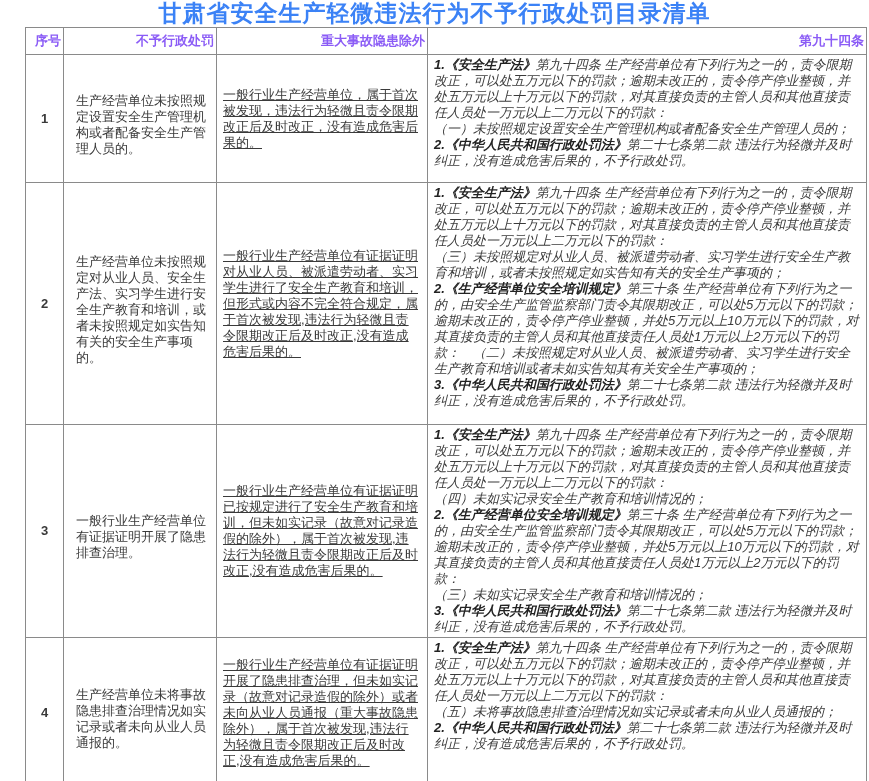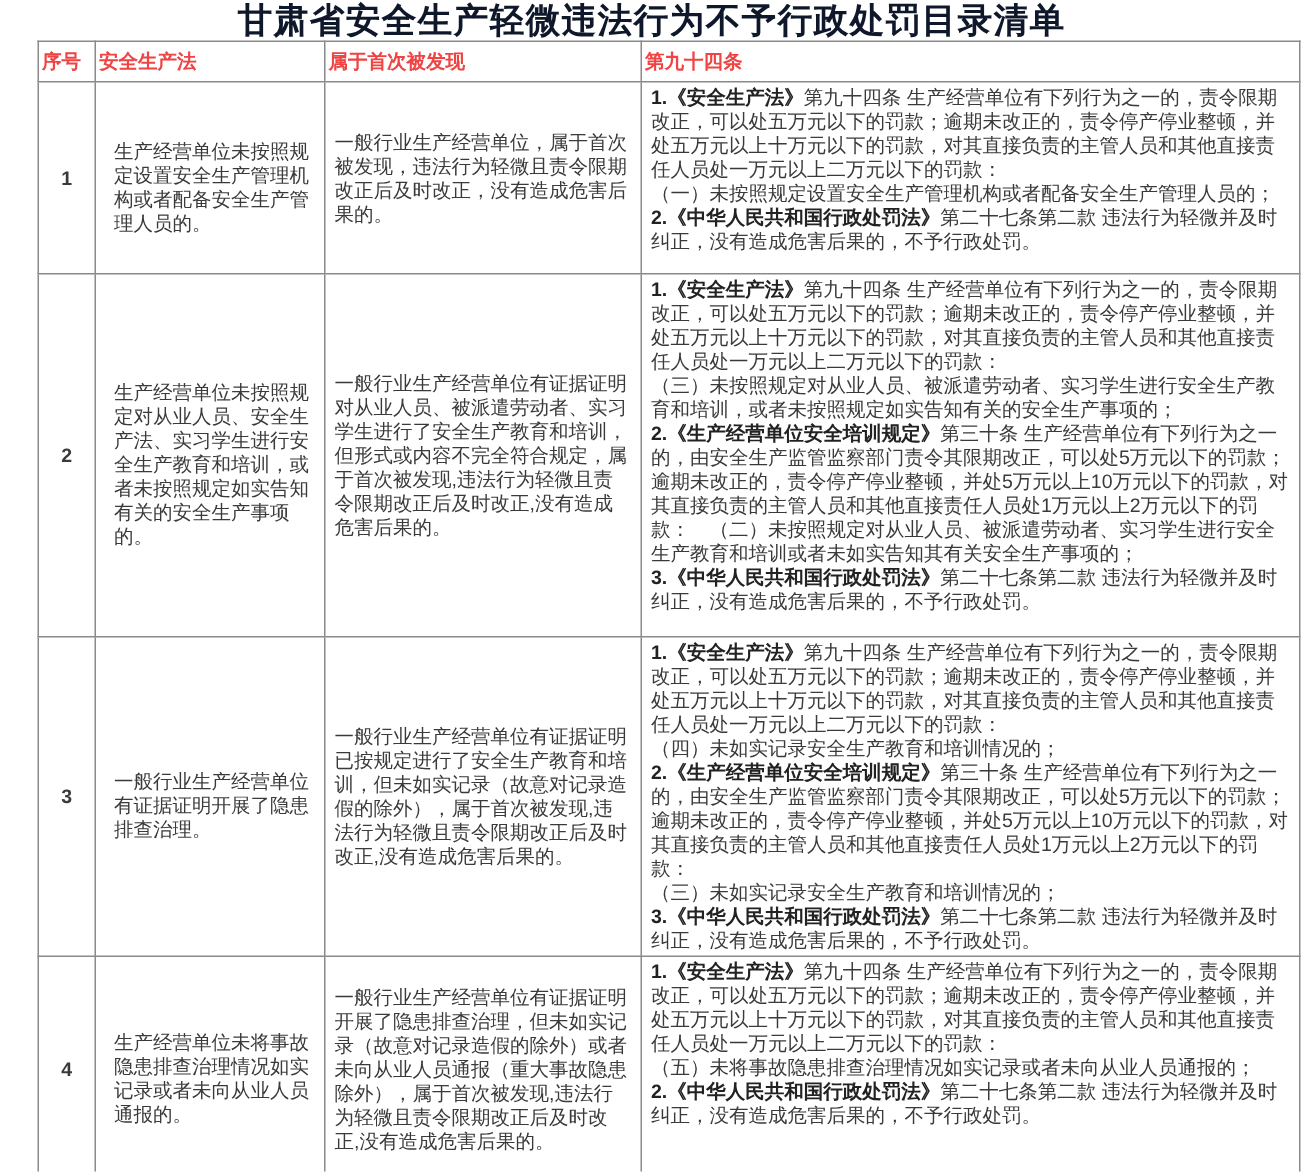--- a/index.html
+++ b/index.html
@@ -1,44 +1,44 @@
 <!DOCTYPE html>
 <html><head>
 <meta charset="utf-8">
 <style>
   html,body{margin:0;padding:0;}
   body{
     width:869px;height:781px;overflow:hidden;background:#ffffff;
     font-family:"Liberation Sans","DejaVu Sans",sans-serif;
   }
   .doc-title{
-    text-align:center;color:#0f172a;font-weight:bold;
+    text-align:center;color:#3b82f6;font-weight:bold;
     font-size:23px;line-height:27px;height:27px;letter-spacing:1px;
   }
   table.catalog{
     border-collapse:collapse;table-layout:fixed;
     margin-left:25px;width:841px;
   }
   .catalog th,.catalog td{
     border:1px solid #8a8a8a;overflow:hidden;
     font-size:13px;word-break:break-all;
   }
   .catalog th{
-    color:#ef4444;font-weight:bold;height:26px;text-align:left;
+    color:#8b5cf6;font-weight:bold;height:26px;text-align:right;
     padding:0 2px;
   }
   .col-no{width:38px;}
   .col-vio{width:153px;}
   .col-cond{width:211px;}
   .col-legal{width:439px;}
   .catalog td{color:#3a3a3a;line-height:16px;vertical-align:middle;}
   td.cell-no{text-align:center;font-weight:bold;}
   td.cell-vio{padding:12px 10px 0 12px;}
-  td.cell-cond{padding:16px 6px;}
-  td.cell-legal{padding:2px 6px;vertical-align:top;white-space:pre-wrap;}
+  td.cell-cond{padding:16px 6px;text-decoration:underline;}
+  td.cell-legal{padding:2px 6px;vertical-align:top;white-space:pre-wrap;font-style:italic;}
   td.cell-legal p{margin:0;}
   td.cell-legal b{color:#222222;}
   tr.r1{height:128px;}
   tr.r2{height:242px;}
   tr.r3{height:212px;}
   tr.r4{height:150px;}
 </style>
 </head>
 <body>
 
@@ -47,22 +47,22 @@
 <table class="catalog">
   <colgroup>
     <col class="col-no">
       <col class="col-vio">
       <col class="col-cond">
       <col class="col-legal">
   </colgroup>
   <thead>
     <tr>
       <th>序号</th>
-      <th>安全生产法</th>
-      <th>属于首次被发现</th>
+      <th>不予行政处罚</th>
+      <th>重大事故隐患除外</th>
       <th>第九十四条</th>
     </tr>
   </thead>
   <tbody>
       <tr class="r1">
         <td class="cell-no">1</td>
         <td class="cell-vio">生产经营单位未按照规定设置安全生产管理机构或者配备安全生产管理人员的。</td>
         <td class="cell-cond">一般行业生产经营单位，属于首次被发现，违法行为轻微且责令限期改正后及时改正，没有造成危害后果的。</td>
         <td class="cell-legal"><p><b>1.《安全生产法》</b>第九十四条 生产经营单位有下列行为之一的，责令限期改正，可以处五万元以下的罚款；逾期未改正的，责令停产停业整顿，并处五万元以上十万元以下的罚款，对其直接负责的主管人员和其他直接责任人员处一万元以上二万元以下的罚款：</p><p>（一）未按照规定设置安全生产管理机构或者配备安全生产管理人员的；</p><p><b>2.《中华人民共和国行政处罚法》</b>第二十七条第二款 违法行为轻微并及时纠正，没有造成危害后果的，不予行政处罚。</p></td>
       </tr>

